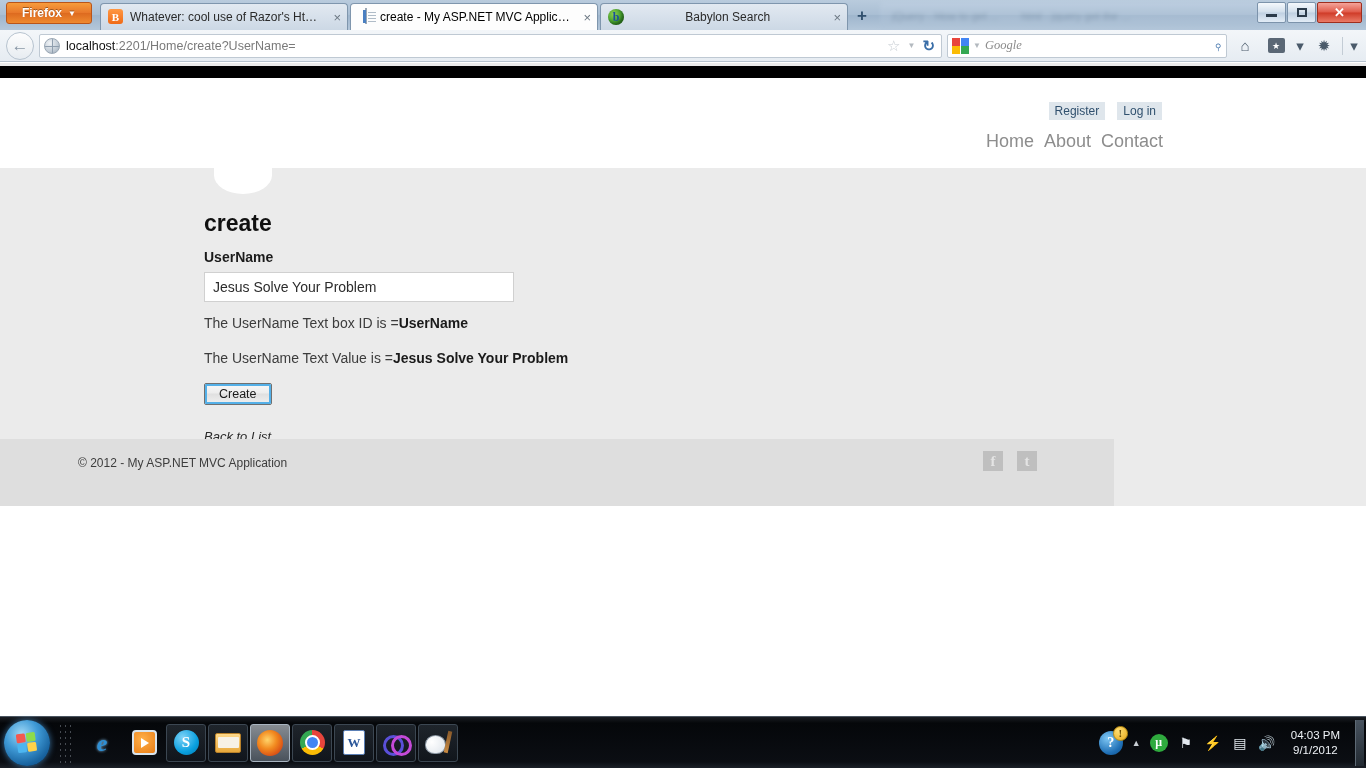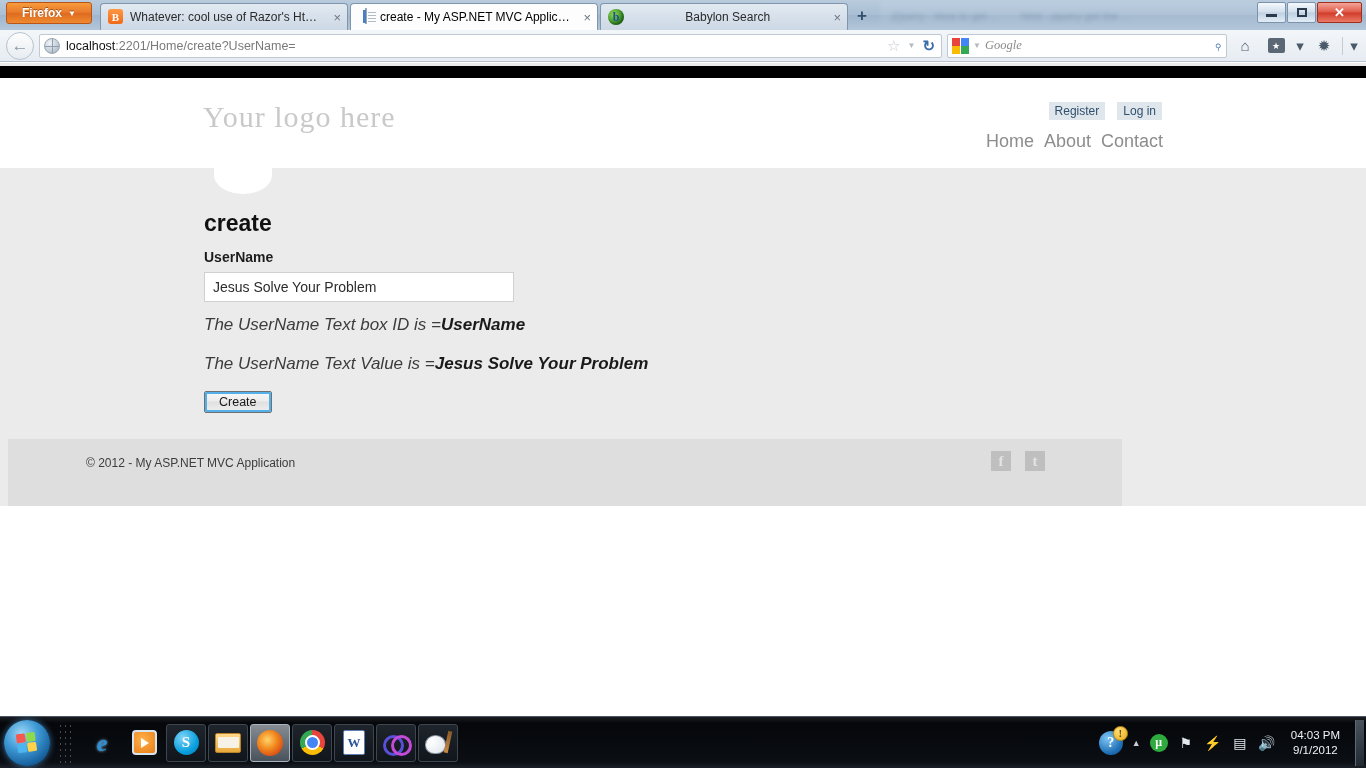--- a/index.html
+++ b/index.html
@@ -181,33 +181,33 @@
   .content { position: absolute; left: 0; top: 105px; width: 1366px; height: 271px; }
   .content-inner { width: 960px; margin: 0 auto; position: relative; padding-left: 1px; }
   h1.page-title { font-size: 23px; color: #111; font-weight: bold; margin-top: 42px; }
   .field-label { font-size: 14px; color: #1b1b1b; font-weight: bold; margin-top: 12px; }
   .text-input {
     margin-top: 7px; width: 310px; height: 30px;
     border: 1px solid #d0d0d0; background: #fff;
     font-size: 14px; color: #2c2c2c; padding: 0 8px;
     font-family: "Liberation Sans", sans-serif;
   }
-  .echo-line { font-size: 17px; color: #3c3c3c; margin-top: 13px; font-style: italic; }
+  .echo-line { font-size: 14px; color: #3c3c3c; margin-top: 13px; }
   .echo-line + .echo-line { margin-top: 19px; }
   .echo-line b { font-weight: bold; color: #1a1a1a; }
   .submit-btn {
     margin-top: 17px; padding: 3px 14px; font-size: 12.5px;
     background: linear-gradient(to bottom, #f8f8f8 0%, #ededed 45%, #e0e0e0 50%, #f0f0f0 100%);
     border: 1px solid #707070; border-radius: 2px; color: #1a1a1a;
     outline: 2px solid #54b0e8; outline-offset: -3px;
     font-family: "Liberation Sans", sans-serif;
   }
   .backlink { display:inline-block; margin-top: 24px; font-size: 13px; color: #2a2a2a; text-decoration: underline; font-style: italic; }
 
-  .footer { position: absolute; left: 8px; top: 376px; width: 1114px; height: 67px; background: #dedede; }
+  .footer { position: absolute; left: 0; top: 376px; width: 1114px; height: 67px; background: #dedede; }
   .footer-inner { width: 960px; margin: 0 auto; position: relative; height: 67px; }
   .copyright { position: absolute; left: 1px; top: 17px; font-size: 12px; color: #3d3d3d; }
   .social { position: absolute; right: 0; top: 12px; display: flex; gap: 14px; }
   .sq {
     width: 20px; height: 20px; background: #bfbfbf; color: #e4e4e4;
     display:flex; align-items:center; justify-content:center;
     font-family:"Liberation Serif",serif; font-weight:bold; font-size:15px;
   }
   .page-white-below { position:absolute; left:0; top:443px; width:1366px; height:210px; background:#fff; }
 
@@ -392,21 +392,20 @@
     <div class="tb-icon" style="width:12px">▾</div>
   </div>
 </div>
 
 <div class="page">
 
   <div class="topbar-black"></div>
 
   <div class="site-header">
     <div class="header-inner">
-      <div class="logo">Your logo here</div>
       <div class="white-bubble"></div>
 
       <div class="auth-links">
         <a href="#">Register</a>
         <a href="#">Log in</a>
       </div>
 
       <div class="mainnav">
         <a href="#">Home</a>
         <a href="#">About</a>

